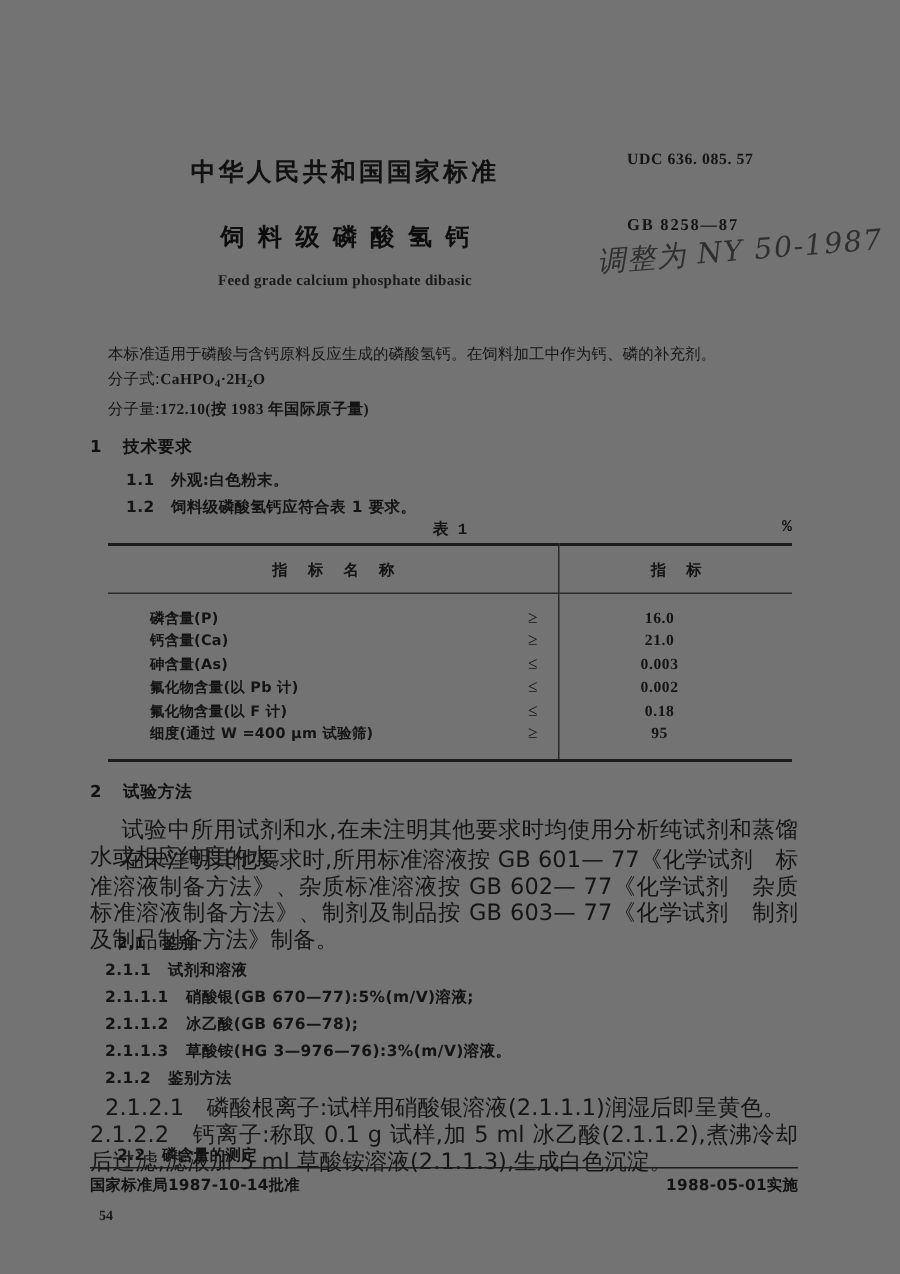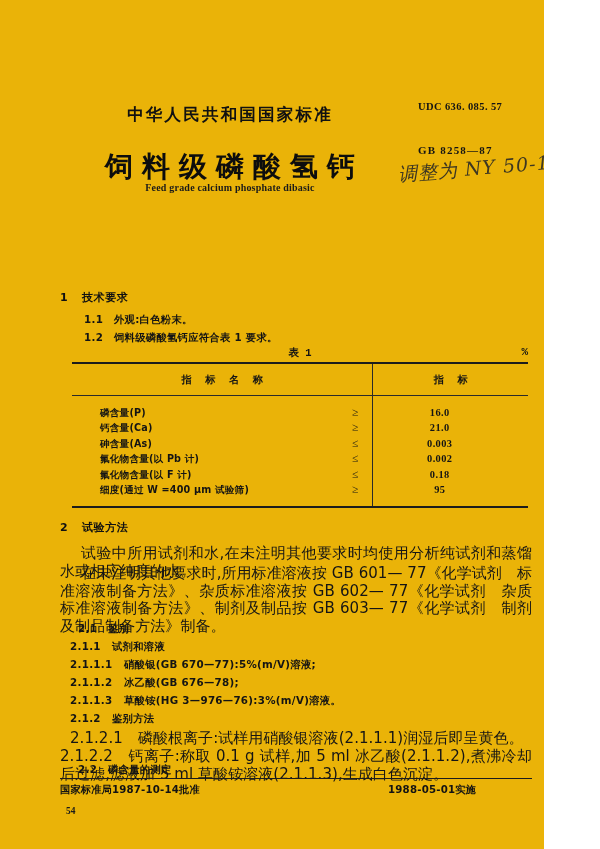--- a/index.html
+++ b/index.html
@@ -7,23 +7,23 @@
     margin: 0;
     padding: 0;
     background: #ffffff;
   }
   body {
     font-family: "Liberation Serif", "DejaVu Serif", serif;
     color: #1a1a1a;
   }
   .page {
     position: relative;
-    width: 544px;
+    width: 600px;
     height: 849px;
-    background: #eab308;
+    background: #737373;
     overflow: hidden;
     box-sizing: border-box;
   }
 
   
   .header-block {
     position: absolute;
     left: 0;
     top: 100px;
     width: 600px;
@@ -41,21 +41,21 @@
     letter-spacing: 2.2px;
     color: #111;
   }
   .title-cn {
     position: absolute;
     left: 80px;
     top: 48px;
     width: 300px;
     text-align: center;
     font-family: "DejaVu Sans", "Liberation Sans", sans-serif;
-    font-size: 28px;
+    font-size: 16px;
     font-weight: bold;
     letter-spacing: 9px;
     text-indent: 9px;
     color: #0d0d0d;
   }
   .title-en {
     position: absolute;
     left: 80px;
     top: 82px;
     width: 300px;
@@ -287,20 +287,29 @@
     <div class="title-cn">饲料级磷酸氢钙</div>
     <div class="title-en">Feed grade calcium phosphate dibasic</div>
 
     <div class="udc-block">
       <div class="udc-line1">UDC 636. 085. 57</div>
     </div>
     <div class="gb-no">GB 8258—87</div>
     <div class="handwritten">调整为 NY 50-1987</div>
   </div>
 
+  <div class="body-text">
+    <div class="p-indent">本标准适用于磷酸与含钙原料反应生成的磷酸氢钙。在饲料加工中作为钙、磷的补充剂。</div>
+    <div>
+      <span>分子式:</span><span class="serifnum">CaHPO<sub>4</sub>·2H<sub>2</sub>O</span>
+    </div>
+    <div>
+      <span>分子量:</span><span class="serifnum">172.10(按 1983 年国际原子量)</span>
+    </div>
+  </div>
 
   <div class="sec-head" style="top:290px">
     <span class="sec-num">1</span><span>技术要求</span>
   </div>
   <div class="sub-line" style="top:313px">
     <span class="n">1.1</span><span>外观:白色粉末。</span>
   </div>
   <div class="sub-line" style="top:331px">
     <span class="n">1.2</span><span>饲料级磷酸氢钙应符合表 1 要求。</span>
   </div>

